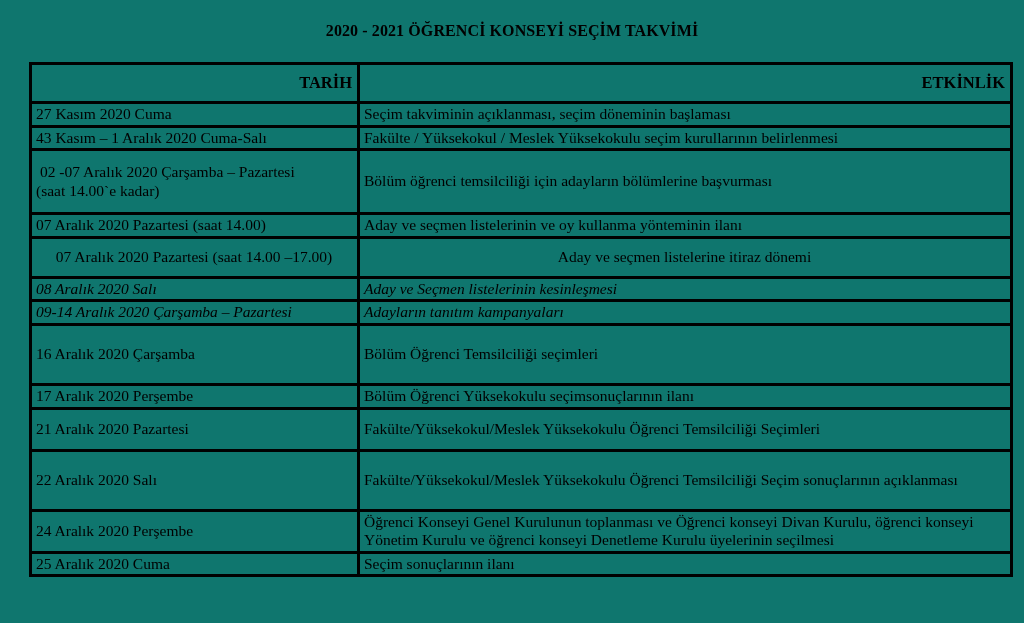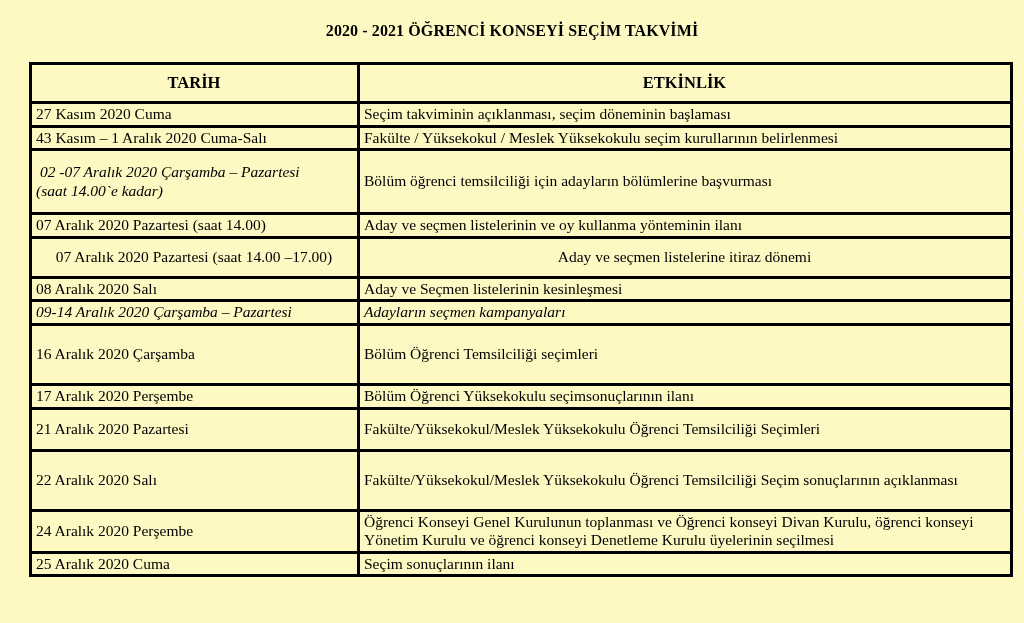--- a/index.html
+++ b/index.html
@@ -9,21 +9,21 @@
     width: 1024px;
     height: 623px;
     overflow: hidden;
     font-family: "Liberation Serif", serif;
     color: #000000;
   }
   .page {
     position: relative;
     width: 1024px;
     height: 623px;
-    background: #fef9c3;
+    background: #0f766e;
   }
   .doc-title {
     position: absolute;
     top: 22px;
     left: 0;
     width: 100%;
     text-align: center;
     font-weight: bold;
     font-size: 16px;
     letter-spacing: 0.1px;
@@ -42,26 +42,26 @@
     border: 3px solid #000000;
     padding: 1px 5px 1px 4px;
     font-size: 15.5px;
     line-height: 1.2;
     vertical-align: middle;
     overflow: hidden;
   }
   table.schedule th {
     font-size: 16.5px;
     font-weight: bold;
-    text-align: center;
+    text-align: right;
     height: 34px;
     vertical-align: middle;
   }
   td.cell-date { white-space: pre-line; }
-  td.top-align { vertical-align: top; padding-top: 3px; font-style: italic; }
+  td.top-align { vertical-align: top; padding-top: 3px; }
 </style>
 </head>
 <body>
 
 <div class="page">
 
   <div class="doc-title">2020 - 2021 ÖĞRENCİ KONSEYİ SEÇİM TAKVİMİ</div>
 
   <table class="schedule">
     <colgroup>
@@ -89,27 +89,27 @@
           <td class="cell-event">Bölüm öğrenci temsilciliği için adayların bölümlerine başvurması</td>
         </tr>
         <tr style="height: 23px; border-radius: 7px;">
           <td class="cell-date">07 Aralık 2020 Pazartesi (saat 14.00)</td>
           <td class="cell-event">Aday ve seçmen listelerinin ve oy kullanma yönteminin ilanı</td>
         </tr>
         <tr style="height: 40px; text-align: center;">
           <td class="cell-date">07 Aralık 2020 Pazartesi (saat 14.00 –17.00)</td>
           <td class="cell-event">Aday ve seçmen listelerine itiraz dönemi</td>
         </tr>
-        <tr style="height: 22px;">
+        <tr style="height: 22px; font-style: italic;">
           <td class="cell-date">08 Aralık 2020 Salı</td>
           <td class="cell-event">Aday ve Seçmen listelerinin kesinleşmesi</td>
         </tr>
         <tr style="height: 22px; font-style: italic;">
           <td class="cell-date">09-14 Aralık 2020 Çarşamba – Pazartesi</td>
-          <td class="cell-event">Adayların seçmen kampanyaları</td>
+          <td class="cell-event">Adayların tanıtım kampanyaları</td>
         </tr>
         <tr style="height: 60px;">
           <td class="cell-date">16 Aralık 2020 Çarşamba</td>
           <td class="cell-event">Bölüm Öğrenci Temsilciliği seçimleri</td>
         </tr>
         <tr style="height: 22px;">
           <td class="cell-date">17 Aralık 2020 Perşembe</td>
           <td class="cell-event">Bölüm Öğrenci Yüksekokulu seçimsonuçlarının ilanı</td>
         </tr>
         <tr style="height: 42px;">

